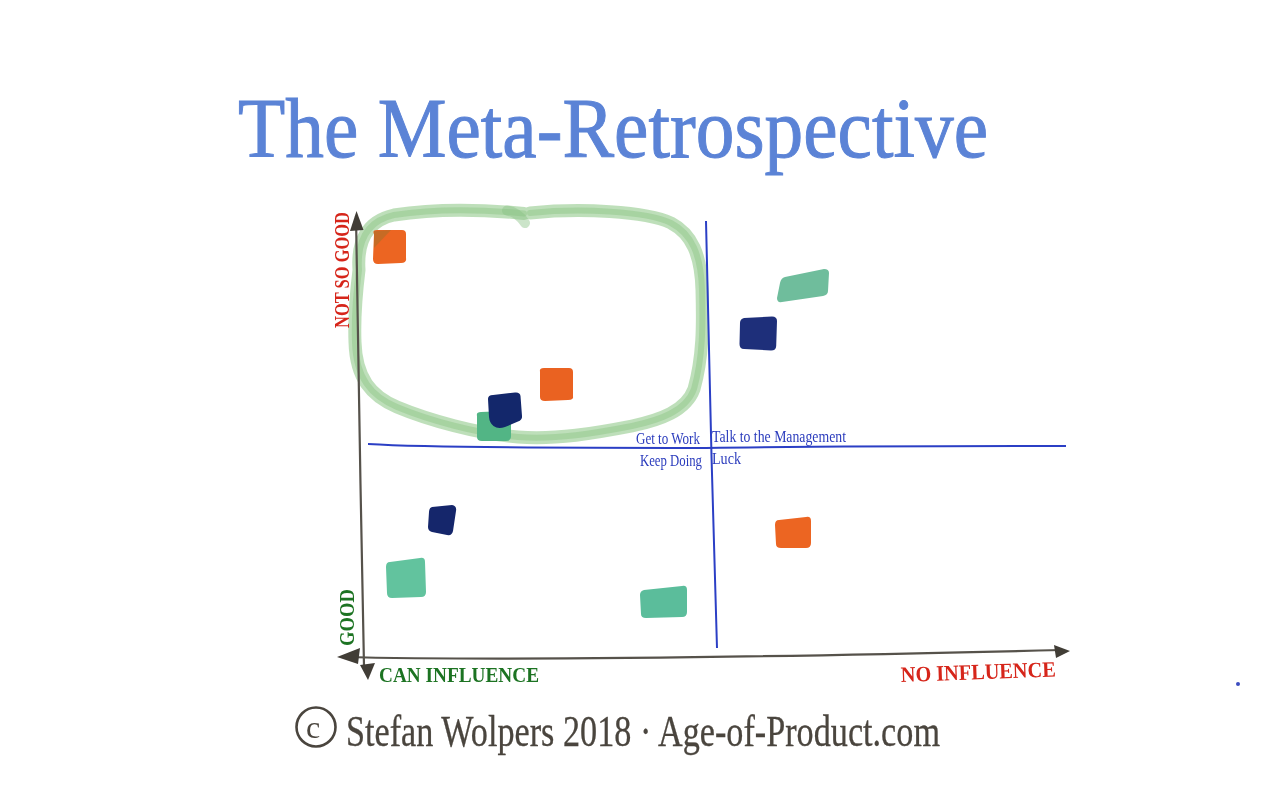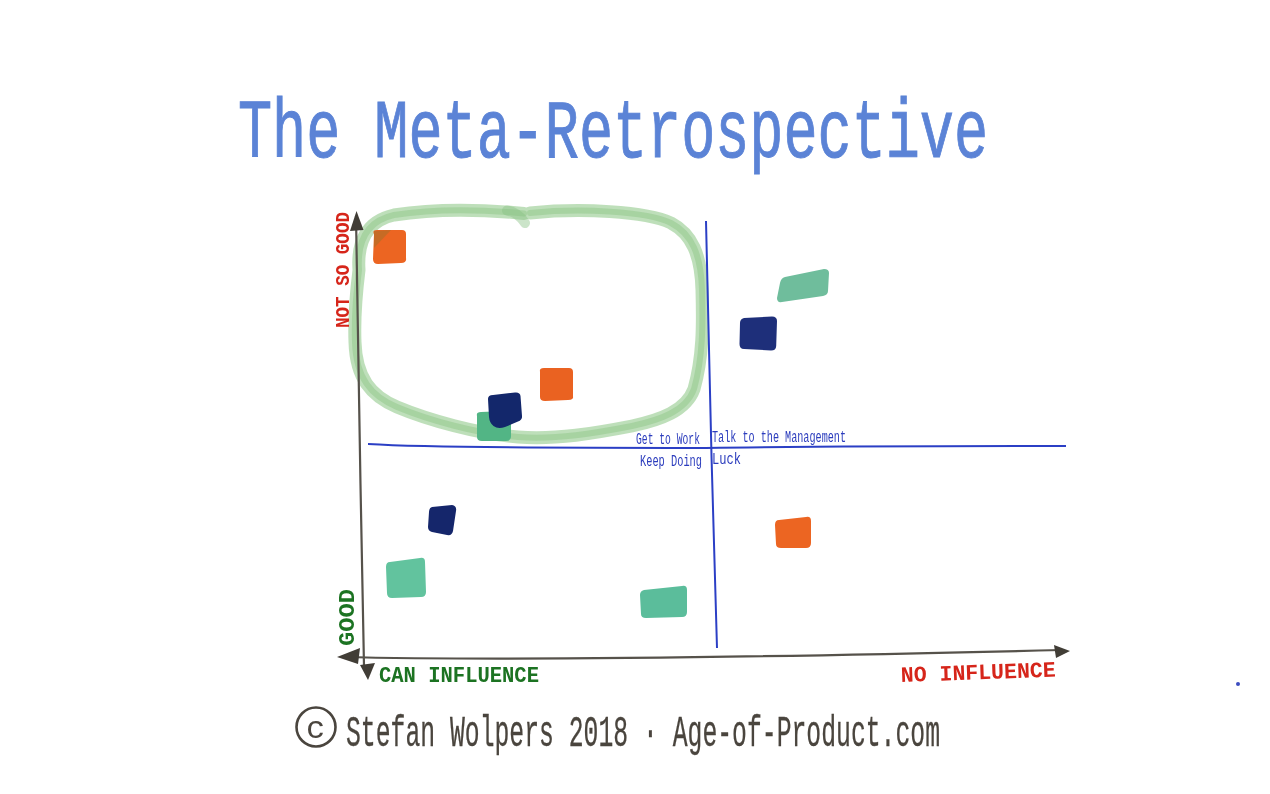--- a/index.html
+++ b/index.html
@@ -1,17 +1,17 @@
 <!DOCTYPE html>
 <html><head>
 <meta charset="utf-8">
 <style>
   html,body{margin:0;padding:0;background:#ffffff;}
   #canvas{position:relative;width:1270px;height:794px;background:#ffffff;overflow:hidden;
-          font-family:Liberation Mono, monospace;border-radius:26px;}
+          font-family:Liberation Serif, serif;border-radius:26px;}
   svg{position:absolute;left:0;top:0;}
 </style>
 </head>
 <body>
 <div id="canvas">
 <svg width="1270" height="794" viewBox="0 0 1270 794">
 
   <path d="M 530 213
            C 580 208, 646 211, 671 223
            C 692 234, 701 255, 702 290

